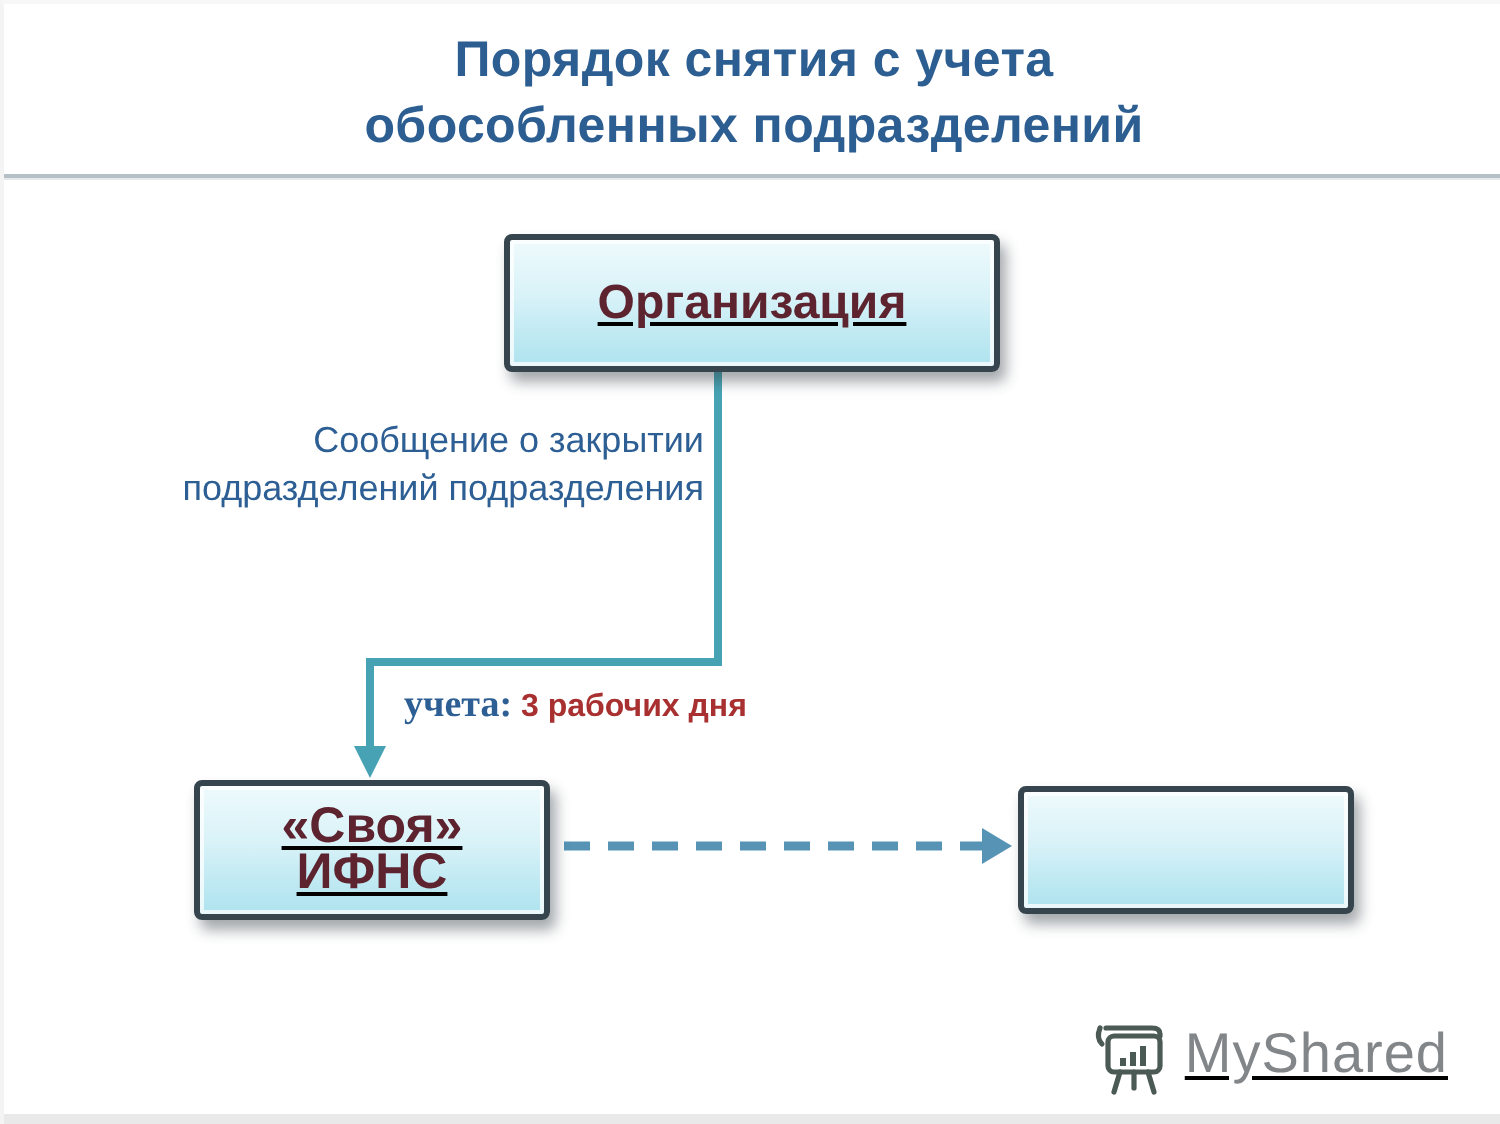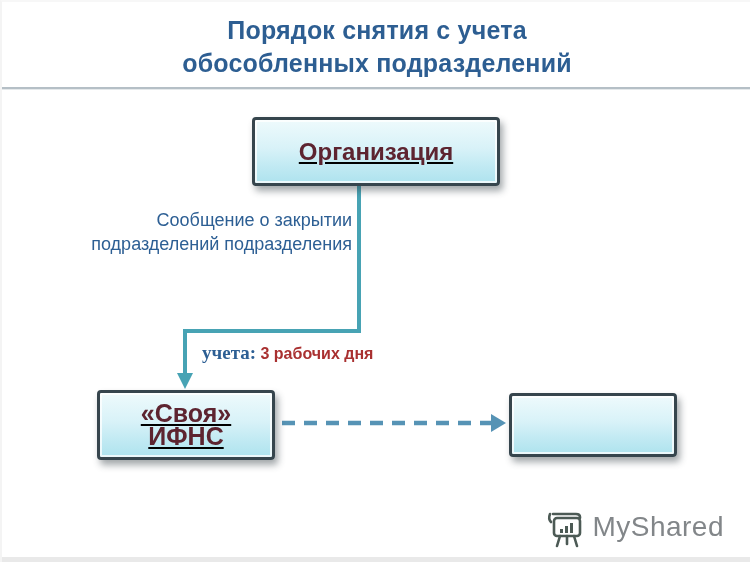--- a/index.html
+++ b/index.html
@@ -54,21 +54,21 @@
   .term-label{position:absolute;left:200px;top:340px;white-space:nowrap;}
   .term-prefix{
     font-family:"Liberation Serif",serif;font-weight:700;font-size:19px;
     color:var(--note-blue,#2d5f94);
   }
   .term-value{
     font-family:"Liberation Sans",sans-serif;font-weight:700;font-size:16px;
     color:var(--term-red,#a93030);
   }
   
-  .watermark{position:absolute;right:28px;top:508px;display:flex;align-items:flex-start;}
+  .watermark{position:absolute;right:28px;top:508px;display:flex;align-items:flex-start;text-decoration:underline;}
   .easel-icon{width:42px;height:40px;margin-right:4px;}
   .easel-stroke{fill:none;stroke:var(--logo-gray,#4c5a55);stroke-width:2.6px;stroke-linecap:round;stroke-linejoin:round;}
   .easel-fill{fill:var(--logo-gray,#4c5a55);stroke:none;}
   .logo-text{
     font-size:28px;color:#828689;line-height:34px;letter-spacing:.5px;
   }
   .slide-number{
     position:absolute;right:20px;top:554px;font-size:20px;
     color:var(--slide-label-dark,#3c3c3c);
     margin-top:20px;

